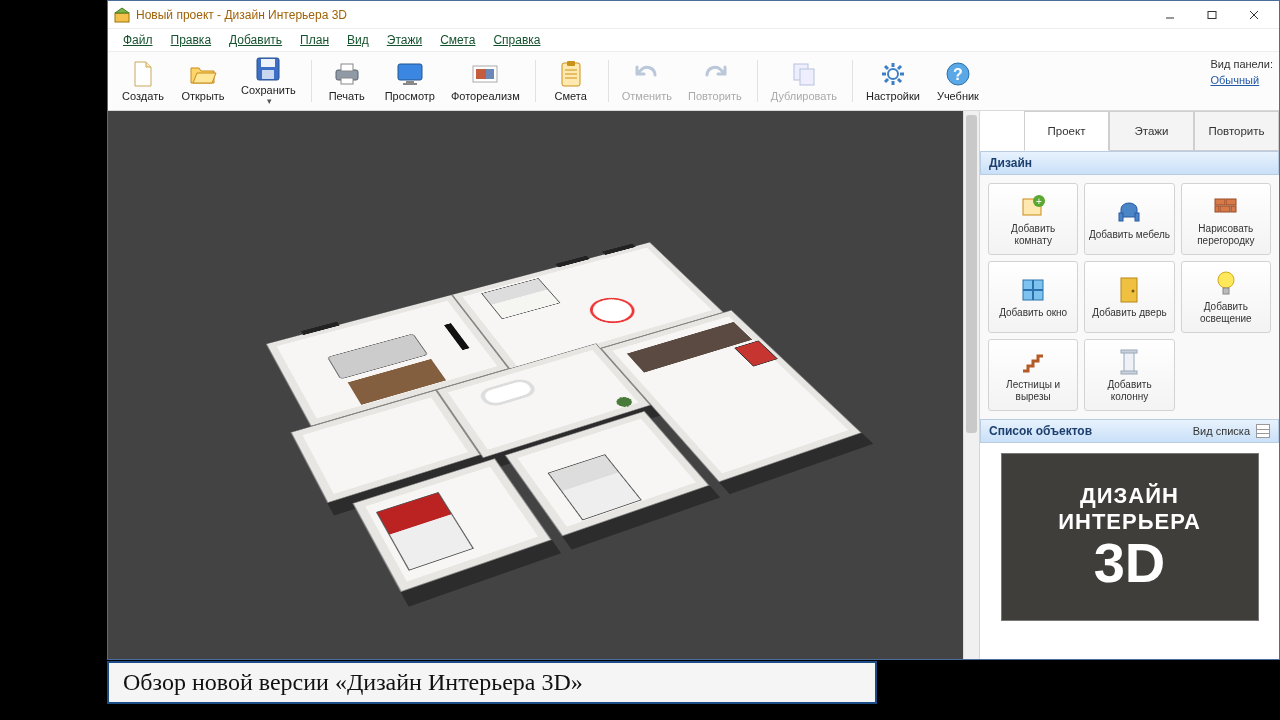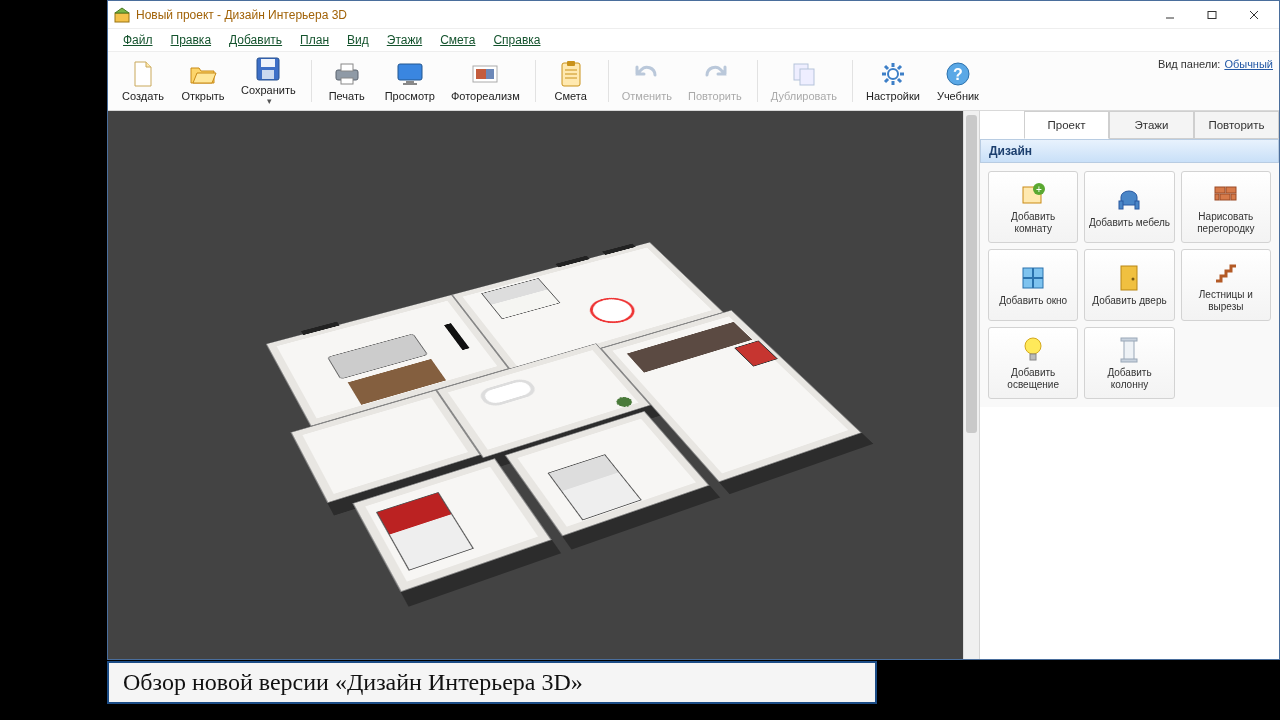--- a/index.html
+++ b/index.html
@@ -61,21 +61,21 @@
     min-width: 58px;
     color:#222;
     font-size:11px;
     border:1px solid transparent;
     border-radius:2px;
     margin-right:2px;
   }
   .tool-btn .ico { width:28px;height:28px;display:flex;align-items:center;justify-content:center;margin-bottom:2px; }
   .tool-btn.disabled { color:#aaa; }
   .tool-sep { width:1px; background:#e2e2e2;margin:6px 6px; }
-  .tool-right { margin-left:auto; display:flex;align-items:flex-start;padding-top:4px;font-size:11px;color:#333; gap:4px;}
+  .tool-right { margin-left:auto; display:flex;align-items:flex-start;padding-top:4px;font-size:11px;color:#333; gap:4px;flex-direction:column;}
   .tool-right a { color:#2358a5;text-decoration:underline; }
   .workspace { flex:1; display:flex; min-height:0; }
   .viewport {
     flex:1;
     background:#434343;
     position:relative;
     display:flex;align-items:center;justify-content:center;
     overflow:hidden;
   }
   .viewport-scroll-v { position:absolute; right:0; top:0; bottom:0; width:16px; background:#f0f0f0; border-left:1px solid #ddd;}
@@ -113,21 +113,21 @@
   .tub    { left:185px;top:180px;width:55px;height:30px;background:#fff;border:4px solid #ddd;border-radius:14px;}
   .table  { left:350px;top:90px;width:48px;height:48px;background:#fff;border:3px solid #e33;border-radius:50%;}
   .win    { position:absolute;background:#222;width:40px;height:8px;}
   .sidebar {
     width: 300px;
     background:#fff;
     border-left:1px solid #d5d5d5;
     display:flex;flex-direction:column;
     min-height:0;
   }
-  .tabs { display:flex; height:28px;padding-left:44px;}
+  .tabs { display:flex; height:40px;padding-left:44px;}
   .tab { flex:1;display:flex;align-items:center;justify-content:center;border:1px solid #cfcfcf;background:#f4f4f4;font-size:11.5px;color:#333;}
   .tab.active { background:#fff; border-bottom-color:#fff;font-weight:500;}
   .panel-title {
     background: linear-gradient(#e8f2fd,#c9e0f8);
     border:1px solid #b8cce2;
     padding:4px 8px;
     font-weight:bold;
     color:#1c3f6e;
     font-size:12px;
     display:flex;align-items:center;justify-content:space-between;
@@ -451,44 +451,60 @@
           <span class="dico">
               <svg width="24" height="28">
                 <rect x="4" y="2" width="16" height="24" fill="#f0c040" stroke="#b88615"></rect>
                 <circle cx="16" cy="15" r="1.5" fill="#7a5a12"></circle>
               </svg>
             </span>
           <span>Добавить дверь</span>
         </div>
         <div class="design-btn">
           <span class="dico">
-              <svg width="28" height="26">
-                <path d="M4 22h5v-5h5v-5h5v-5h5" fill="none" stroke="#b35a26" stroke-width="3"></path>
-              </svg>
-            </span>
-          <span>Лестницы и вырезы</span>
-        </div>
-        <div class="design-btn">
-          <span class="dico">
               <svg width="22" height="28">
                 <circle cx="11" cy="10" r="8" fill="#ffe95a" stroke="#d4a81c"></circle>
                 <rect x="8" y="18" width="6" height="6" fill="#bbb" stroke="#888"></rect>
               </svg>
             </span>
           <span>Добавить освещение</span>
+        </div>
+        <div class="design-btn">
+          <span class="dico">
+              <svg width="28" height="26">
+                <path d="M4 22h5v-5h5v-5h5v-5h5" fill="none" stroke="#b35a26" stroke-width="3"></path>
+              </svg>
+            </span>
+          <span>Лестницы и вырезы</span>
         </div>
         <div class="design-btn">
           <span class="dico">
               <svg width="22" height="28">
                 <rect x="6" y="4" width="10" height="20" fill="#eef2f6" stroke="#9aa8b8"></rect>
                 <rect x="3" y="2" width="16" height="3" fill="#c8d2de" stroke="#9aa8b8"></rect>
                 <rect x="3" y="23" width="16" height="3" fill="#c8d2de" stroke="#9aa8b8"></rect>
               </svg>
             </span>
           <span>Добавить колонну</span>
         </div>
       </div>
 
+      <div class="obj-panel">
+        <div class="panel-title">
+          <span>Список объектов</span>
+          <span style="display:flex;align-items:center;gap:6px;font-weight:normal;font-size:11px;color:#333">
+            <span>Вид списка</span>
+            <span class="list-view-icon"></span>
+          </span>
+        </div>
+        <div class="obj-body">
+          <div class="logo3d">
+            <div class="l1">ДИЗАЙН</div>
+            <div class="l2">ИНТЕРЬЕРА</div>
+            <div class="l3">3D</div>
+          </div>
+        </div>
+      </div>
     </div>
   </div>
 </div>
 
 <div class="caption">Обзор новой версии «Дизайн Интерьера 3D»</div>
 
 </body></html>

